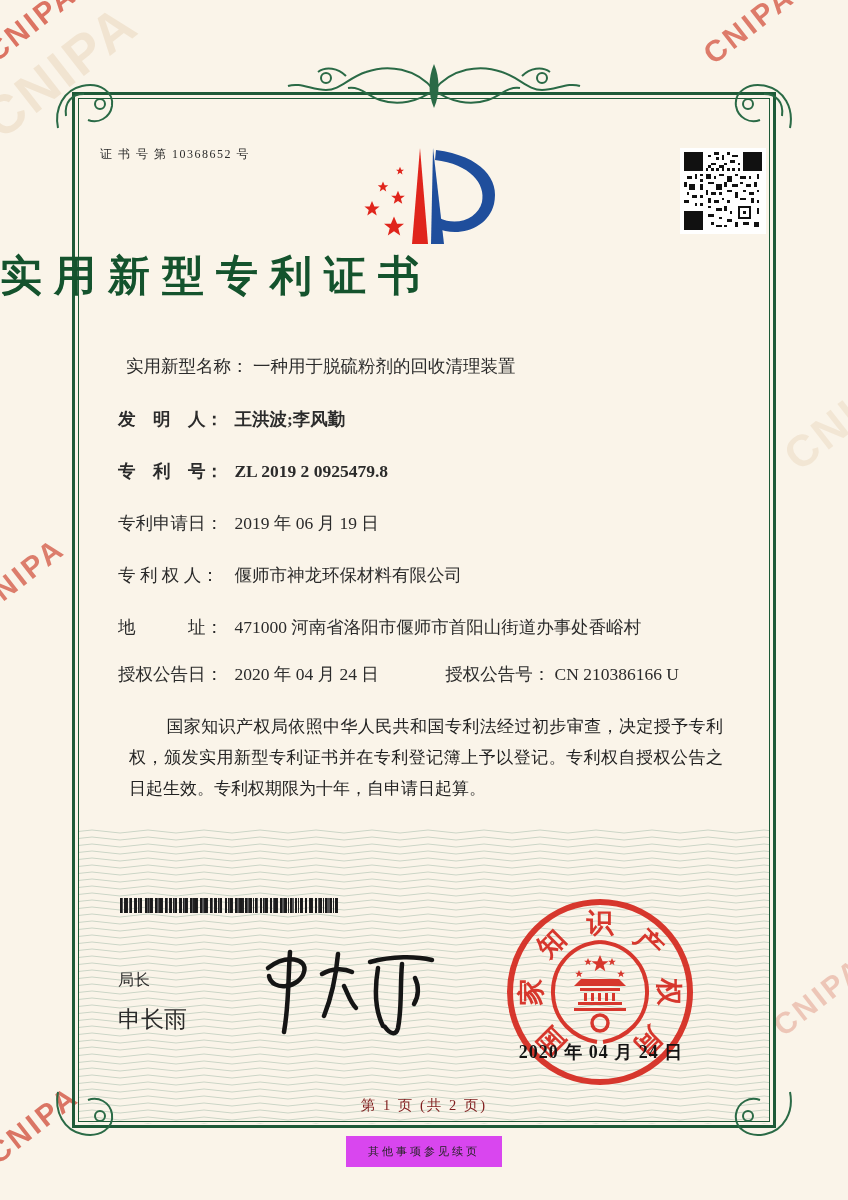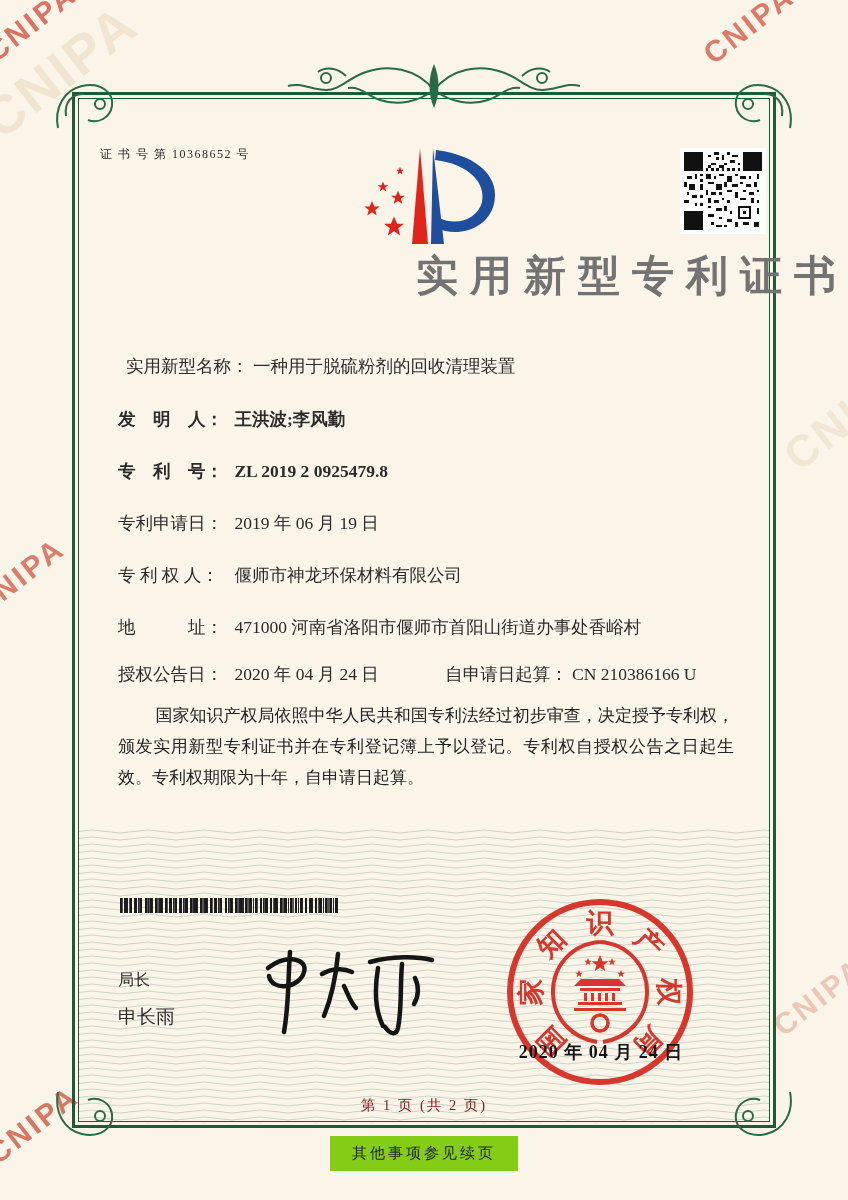--- a/index.html
+++ b/index.html
@@ -33,60 +33,60 @@
   .orn-tr{left:726px;top:72px;transform:scaleX(-1);}
   .orn-bl{left:52px;top:1086px;transform:scaleY(-1);}
   .orn-br{left:726px;top:1086px;transform:scale(-1,-1);}
   
   .guilloche{position:absolute;left:78px;top:828px;}
   
   .cert-no{position:absolute;left:100px;top:146px;font-size:12px;letter-spacing:1.5px;}
   .logo{position:absolute;left:336px;top:136px;}
   .qr{position:absolute;left:680px;top:148px;background:#fff;padding:4px;}
   .title{
-    position:absolute;left:0;top:248px;width:100%;text-align:right;
-    font-size:42px;font-weight:bold;letter-spacing:12px;color:#737373;
+    position:absolute;left:0;top:248px;width:100%;text-align:left;
+    font-size:42px;font-weight:bold;letter-spacing:12px;color:#14532d;
   }
   
   .row{position:absolute;left:118px;font-size:17.5px;white-space:nowrap;}
   .row .lbl{display:inline-block;min-width:112px;}
   .r1{top:354px;margin-left:8px;} .r2{top:407px;font-weight:bold;} .r3{top:459px;font-weight:bold;} .r4{top:511px;}
   .r5{top:563px;} .r6{top:615px;} .r7{top:662px;}
   .grant-no{margin-left:62px;}
   
   .paras{position:absolute;left:118px;top:700px;width:616px;}
   .paras p{
-    margin:0;text-indent:2.2em;font-size:17px;line-height:31px;
+    margin:11px;text-indent:2.2em;font-size:17px;line-height:31px;
     text-align:justify;color:#222;
   }
   
   .barcode{
     position:absolute;left:120px;top:898px;width:218px;height:15px;
     background-image:
       repeating-linear-gradient(90deg,#1a1a1a 0px,#1a1a1a 2px,rgba(0,0,0,0) 2px,rgba(0,0,0,0) 5px),
       repeating-linear-gradient(90deg,#222 0px,#222 1px,rgba(0,0,0,0) 1px,rgba(0,0,0,0) 3.5px),
       repeating-linear-gradient(90deg,#555 0px,#555 3px,rgba(0,0,0,0) 3px,rgba(0,0,0,0) 9px);
   }
   
   .seal{position:absolute;left:500px;top:892px;}
   .seal-date{
     position:absolute;left:496px;top:1040px;width:210px;text-align:center;
     font-size:18px;letter-spacing:1px;color:#141414;font-weight:bold;
   }
   .officer-title{position:absolute;left:118px;top:970px;font-size:16px;font-family:"Liberation Sans","DejaVu Sans",sans-serif;}
-  .officer-name{position:absolute;left:118px;top:1004px;font-size:19px;font-family:"Liberation Sans","DejaVu Sans",sans-serif;}
+  .officer-name{position:absolute;left:118px;top:1004px;font-size:23px;font-family:"Liberation Sans","DejaVu Sans",sans-serif;}
   .signature{position:absolute;left:252px;top:938px;}
   
   .page-indicator{
     position:absolute;left:0;top:1096px;width:100%;text-align:center;
     font-size:14.5px;letter-spacing:2px;color:#7f1d1d;
   }
   .continuation{
     position:absolute;left:50%;top:1136px;transform:translateX(-50%);
-    background:#84cc16;padding:8px 22px;font-size:15px;letter-spacing:3px;color:#222;
+    background:#d946ef;padding:8px 22px;font-size:11px;letter-spacing:3px;color:#222;
   }
 </style>
 </head>
 <body>
 
 <span class="wm wm-big-tl">CNIPA</span>
 <span class="wm wm-red-tl">CNIPA</span>
 <span class="wm wm-red-tr">CNIPA</span>
 <span class="wm wm-light-r">CNIPA</span>
 <span class="wm wm-red-l">CNIPA</span>
@@ -278,21 +278,21 @@
   <span class="lbl">专 利 权 人：</span>
   <span>偃师市神龙环保材料有限公司</span>
 </div>
 <div class="row r6">
   <span class="lbl">地　　　址：</span>
   <span>471000 河南省洛阳市偃师市首阳山街道办事处香峪村</span>
 </div>
 <div class="row r7">
   <span class="lbl">授权公告日：</span>
   <span>2020 年 04 月 24 日</span>
-  <span class="grant-no">自申请日起算：</span>
+  <span class="grant-no">授权公告号：</span>
   <span>CN 210386166 U</span>
 </div>
 
 <div class="paras">
   <p>国家知识产权局依照中华人民共和国专利法经过初步审查，决定授予专利权，颁发实用新型专利证书并在专利登记簿上予以登记。专利权自授权公告之日起生效。专利权期限为十年，自申请日起算。</p>
 </div>
 
 <div class="barcode"></div>
 
 <div class="officer-title">局长</div>

